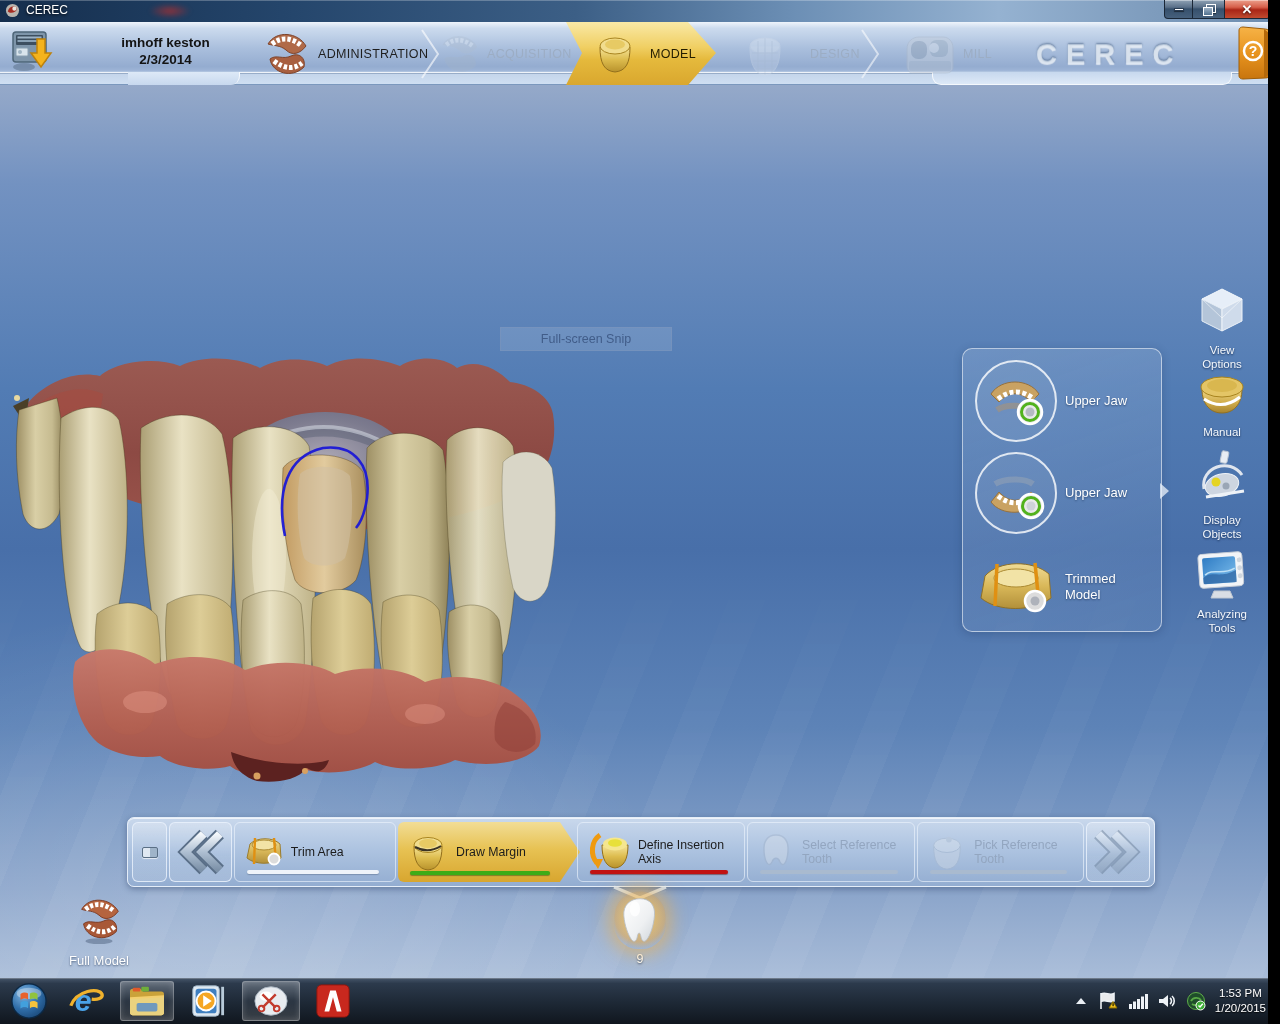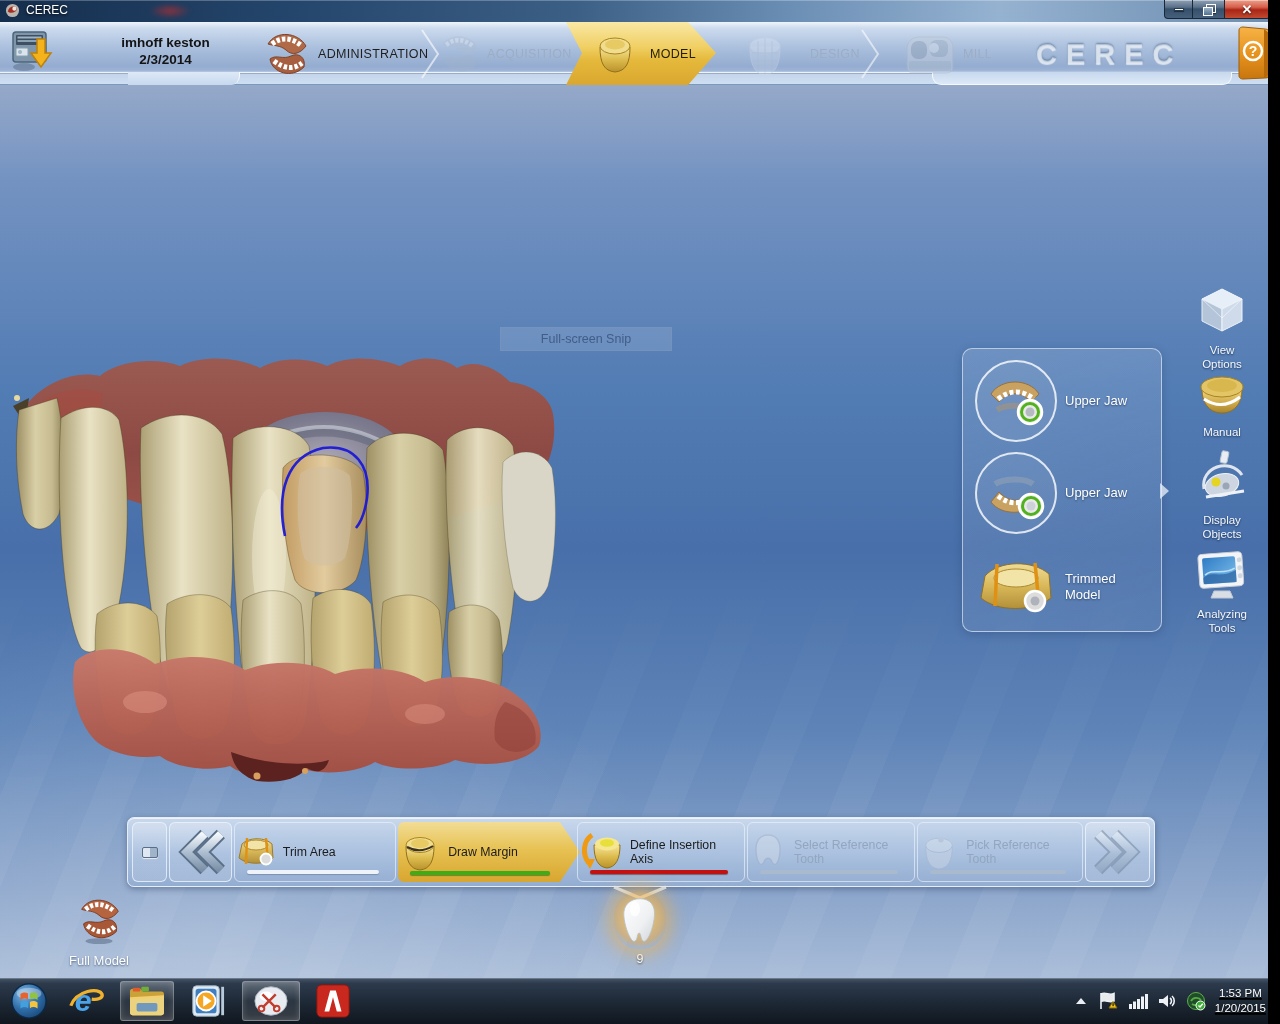--- a/index.html
+++ b/index.html
@@ -88,21 +88,21 @@
     border:1px solid #e4edf8; border-radius:7px;
     background:linear-gradient(180deg,#c9d8ec 0%,#aec4e1 45%,#93add1 100%);
     box-shadow:0 2px 6px rgba(25,45,85,.4), inset 0 1px 0 rgba(255,255,255,.7);
     display:flex; align-items:stretch; padding:3px; }
   .tb-btn { position:relative; border:1px solid rgba(235,243,252,.8); border-radius:6px; margin:1px;
     background:linear-gradient(180deg, rgba(255,255,255,.25), rgba(255,255,255,.04) 55%, rgba(255,255,255,.14));
     display:flex; align-items:center; justify-content:center; cursor:pointer; }
   .tb-btn.pin { width:36px; }
   .tb-btn.chevL { width:64px; }
   .tb-btn.chevR { width:66px; }
-  .step { position:relative; display:flex; align-items:center; 
+  .step { position:relative; display:flex; align-items:center; padding-left:8px;
     border:1px solid rgba(235,243,252,.65); border-radius:6px; margin:1px; cursor:pointer; }
   .step .s-label { font-size:12.3px; color:#1c1c1c; line-height:14px; margin-left:6px; width:104px; }
   .step.disabled .s-label { color:#93a6c0; }
   .step .underline { position:absolute; left:12px; right:16px; bottom:7px; height:4px; border-radius:2px; }
   .step.trim { width:166px; }
   .step.draw { width:186px; border:none; margin-right:-4px;
     clip-path:polygon(0 0, calc(100% - 20px) 0, 100% 50%, calc(100% - 20px) 100%, 0 100%);
     background:linear-gradient(180deg,#f2dd96 0%,#e7c253 45%,#d8a62f 100%); }
   .step.draw .underline { right:30px; }
   .step.def { width:172px; }
@@ -121,21 +121,21 @@
   .tooth-num { margin-top:3px; font-size:12.5px; color:#fff; text-shadow:0 1px 2px rgba(10,30,60,.7); }
 
   
   .taskbar { position:absolute; left:0; top:978px; width:1280px; height:46px;
     background:linear-gradient(180deg,#46566a 0%,#2c3a4c 12%,#1d2835 55%,#10161e 100%);
     box-shadow:inset 0 1px 0 rgba(255,255,255,.22); }
   .tb-app { position:absolute; top:3px; height:40px; display:flex; align-items:center; justify-content:center; border-radius:3px; cursor:pointer; }
   .tb-app.active { border:1px solid rgba(255,255,255,.3);
     background:linear-gradient(180deg, rgba(255,255,255,.25), rgba(255,255,255,.06) 50%, rgba(255,255,255,.16));
     box-shadow:inset 0 0 6px rgba(255,255,255,.18); }
-  .tray { position:absolute; right:14px; top:0; height:46px; display:flex; align-items:center; gap:9px;text-decoration:underline; }
+  .tray { position:absolute; right:14px; top:0; height:46px; display:flex; align-items:center; gap:9px; }
   .clock { text-align:center; color:#fff; font-size:11.5px; line-height:15px; text-shadow:0 1px 1px rgba(0,0,0,.8); cursor:default; }
   .show-desktop { position:absolute; right:0; top:0; width:11px; height:46px; border-left:1px solid rgba(255,255,255,.35);
     background:linear-gradient(90deg, rgba(255,255,255,.10), rgba(255,255,255,.03)); cursor:pointer; }
 </style>
 </head>
 <body>
 
 <div class="screen">
 
   <div class="titlebar">

